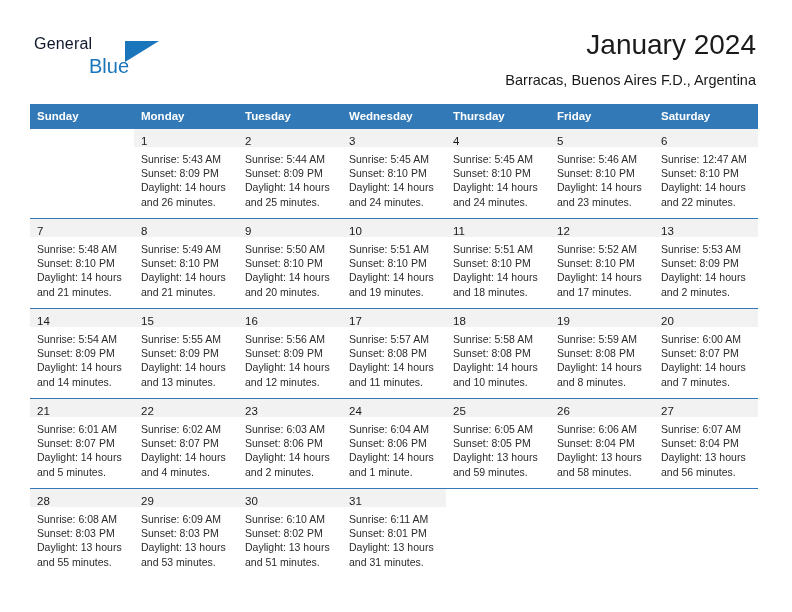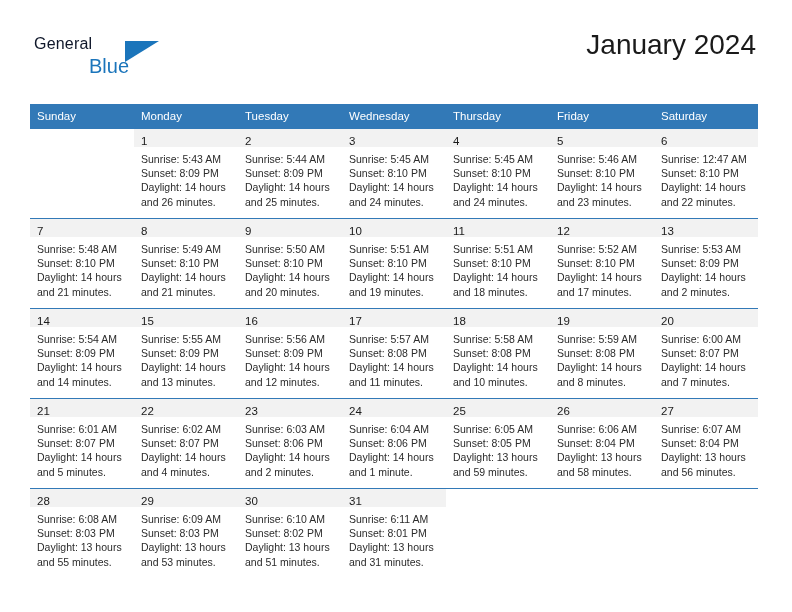--- a/index.html
+++ b/index.html
@@ -91,21 +91,21 @@
     left: 30px;
     top: 104px;
     width: 728px;
     border-collapse: collapse;
     table-layout: fixed;
   }
   .calendar th {
     background: #3279b7;
     color: #ffffff;
     font-size: 11.5px;
-    font-weight: normal;
+    font-weight: bold;
     text-align: left;
     padding: 6px 0 6px 7px;
     height: 10px;
     line-height: 13px;
     border: none;
   }
   .calendar td {
     vertical-align: top;
     padding: 0;
     border: none;
@@ -152,20 +152,21 @@
   <div class="header">
 
     <div class="logo">
       <span class="logo-general">General</span>
       <span class="logo-triangle"></span>
       <span class="logo-blue">Blue</span>
     </div>
 
     <div class="title-block">
       <div class="cal-title">January 2024</div>
+      <div class="cal-subtitle">Barracas, Buenos Aires F.D., Argentina</div>
     </div>
 
   </div>
 
   <table class="calendar">
     <thead>
       <tr>
         <th>Sunday</th>
         <th>Monday</th>
         <th>Tuesday</th>

